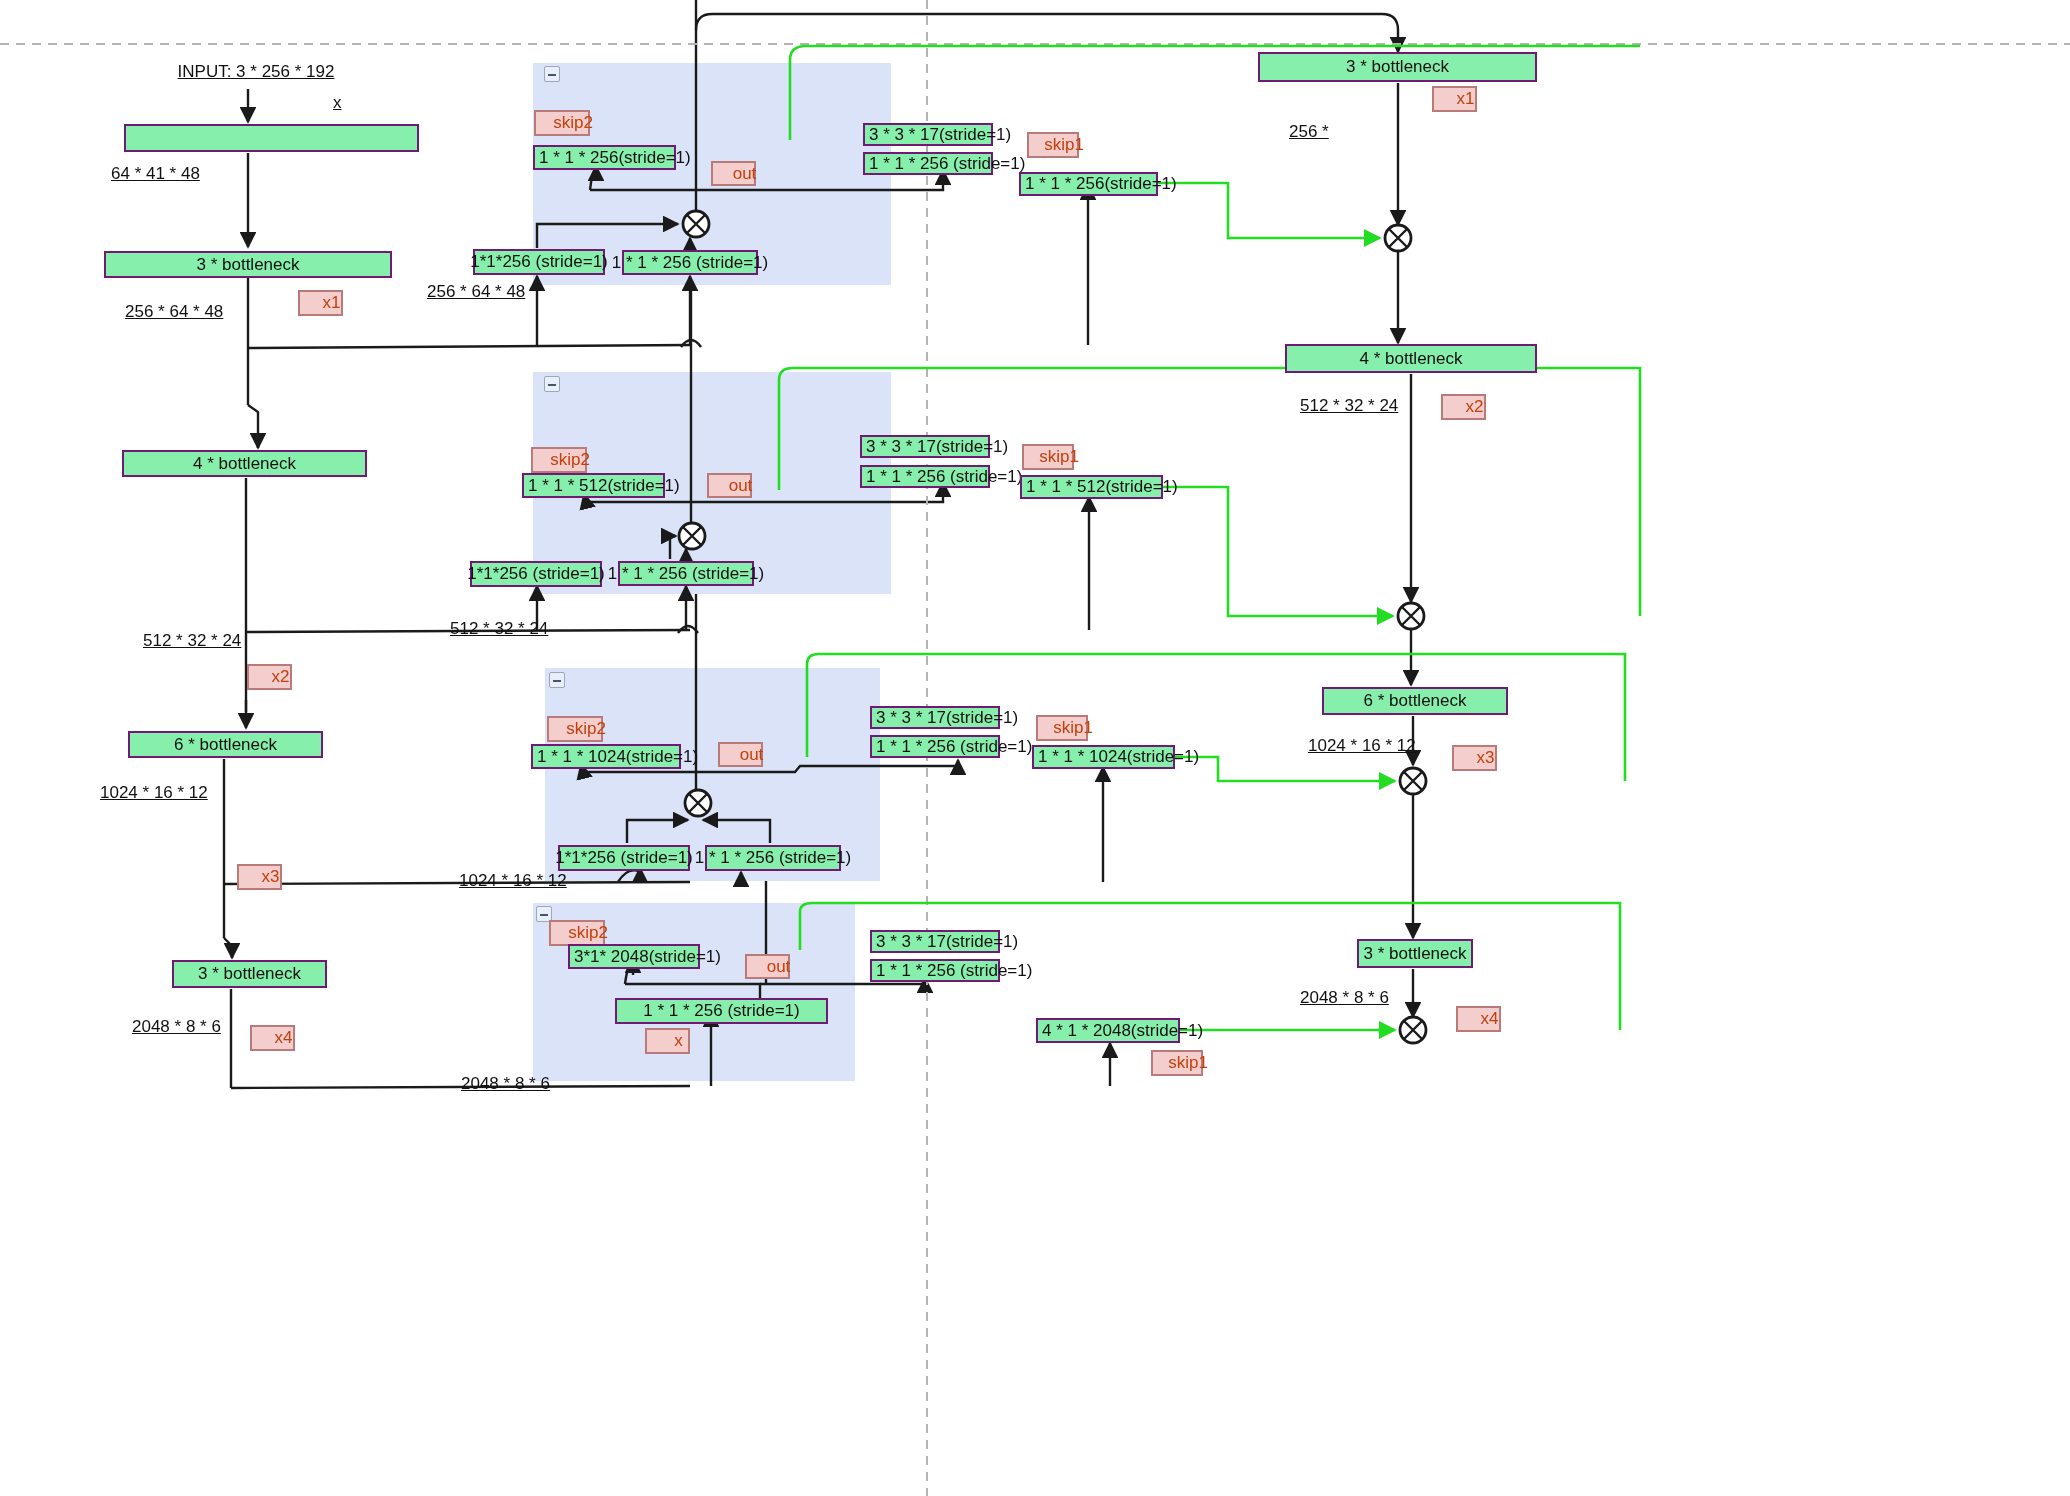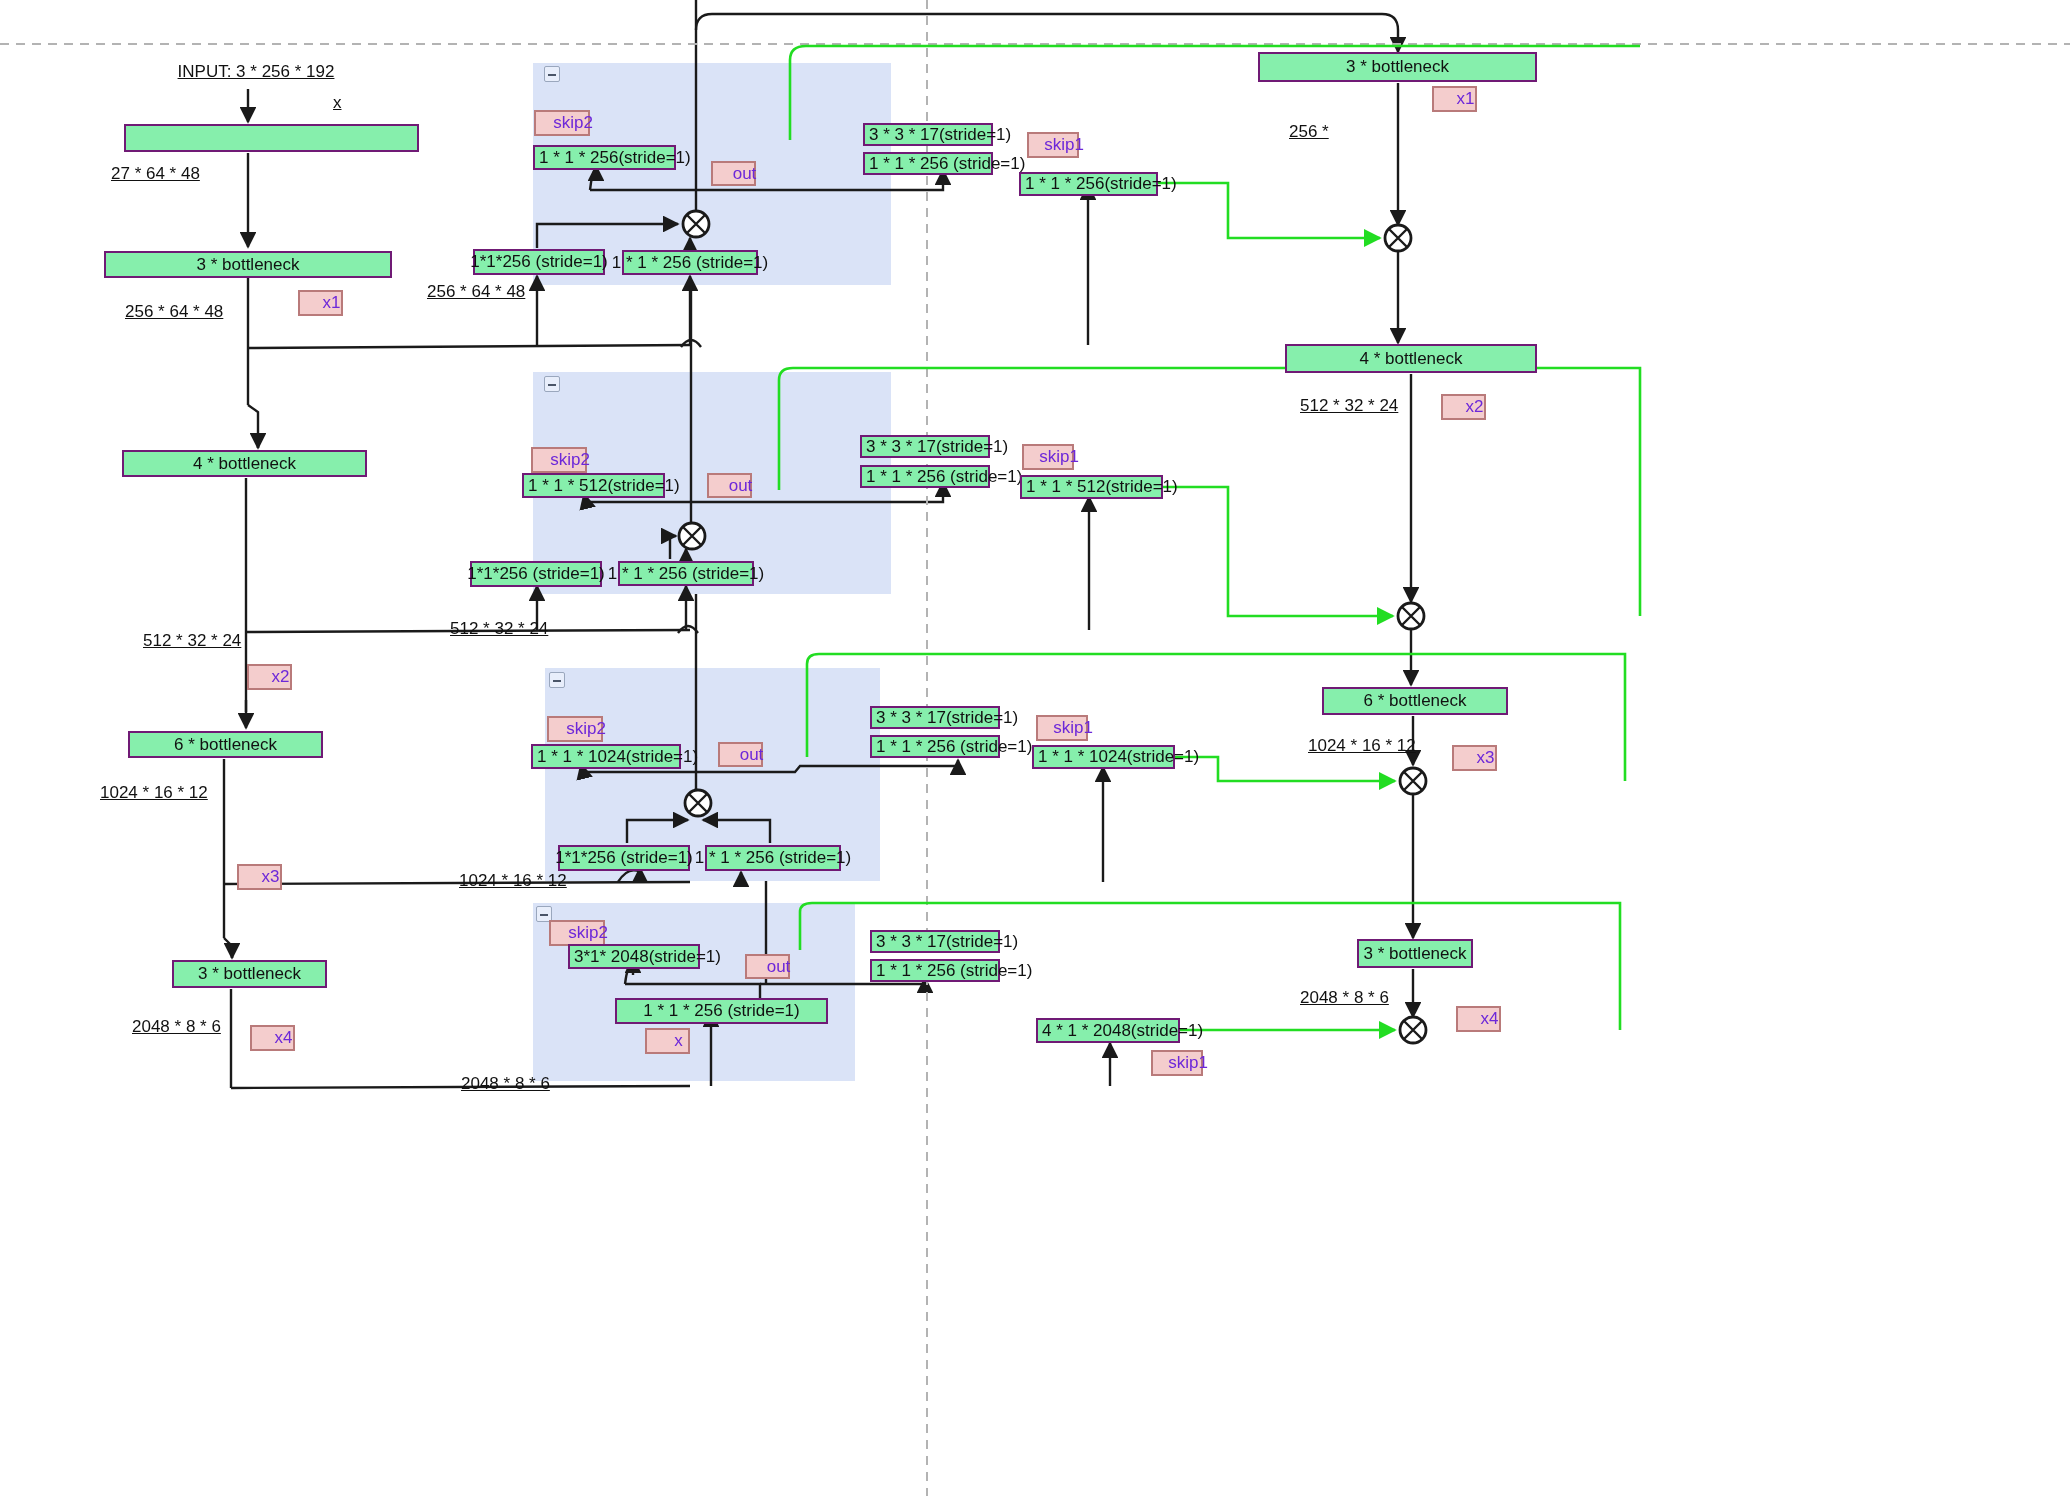--- a/index.html
+++ b/index.html
@@ -11,21 +11,21 @@
   .collapse{position:absolute;width:16px;height:16px;border:1px solid #9aa7bd;background:#e8eefb;
             border-radius:2px;box-sizing:border-box;}
   .collapse:before{content:"";position:absolute;left:3px;top:7px;width:8px;height:2px;background:#4a5568;}
 
   .node{position:absolute;box-sizing:border-box;background:#86efac;border:2px solid #701a75;
         display:flex;align-items:center;justify-content:center;
         font-size:17px;color:#111;white-space:nowrap;letter-spacing:0px;}
   .node.leftpad{justify-content:flex-start;padding-left:4px;}
 
   .tag{position:absolute;box-sizing:border-box;background:#f4cdcd;border:2px solid #b97a7a;
-       display:flex;align-items:center;justify-content:center;font-size:17px;color:#6d28d9;padding-left:22px;}
+       display:flex;align-items:center;justify-content:center;font-size:17px;color:#c2410c;padding-left:22px;}
 
   .lbl{position:absolute;font-size:17px;color:#111;white-space:nowrap;text-decoration:underline;}
   .lbl.c{transform:translateX(-50%);}
 </style>
 </head>
 <body>
 
 <div id="canvas">
 
   <div class="blueblock" style="left:533px;top:63px;width:358px;height:222px;"></div>
@@ -170,21 +170,21 @@
       <path d="M 800 950 L 800 912 Q 800 903 812 903 L 1620 903 L 1620 1030"></path>
 
       <path d="M 1180 1030 L 1395 1030" marker-end="url(#ahg)"></path>
     </g>
   </svg>
 
   <div class="lbl c" style="left:256px;top:62px;">INPUT:  3 * 256 * 192</div>
   <div class="lbl" style="left:333px;top:93px;">x</div>
 
   <div class="node" style="left:124px;top:124px;width:295px;height:28px;"></div>
-  <div class="lbl" style="left:111px;top:164px;">27 *  64 *  48</div>
+  <div class="lbl" style="left:111px;top:164px;">64 *  41 *  48</div>
 
   <div class="node" style="left:104px;top:251px;width:288px;height:27px;">3   *   bottleneck</div>
   <div class="lbl" style="left:125px;top:302px;">256 * 64 * 48</div>
   <div class="tag" style="left:298px;top:290px;width:45px;height:26px;">x1</div>
 
   <div class="node" style="left:122px;top:450px;width:245px;height:27px;">4 *  bottleneck</div>
   <div class="lbl" style="left:143px;top:631px;">512 * 32 * 24</div>
   <div class="tag" style="left:247px;top:664px;width:45px;height:26px;">x2</div>
 
   <div class="node" style="left:128px;top:731px;width:195px;height:27px;">6 * bottleneck</div>

